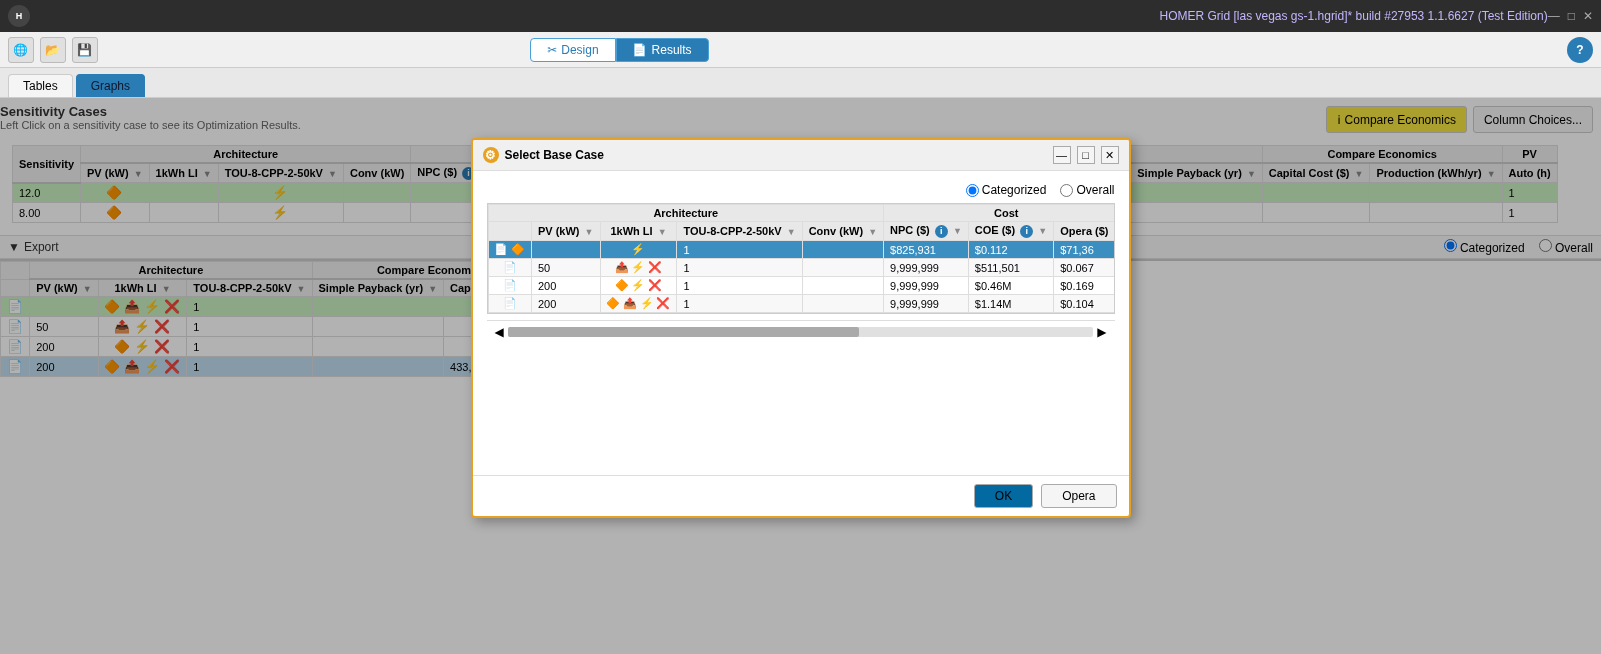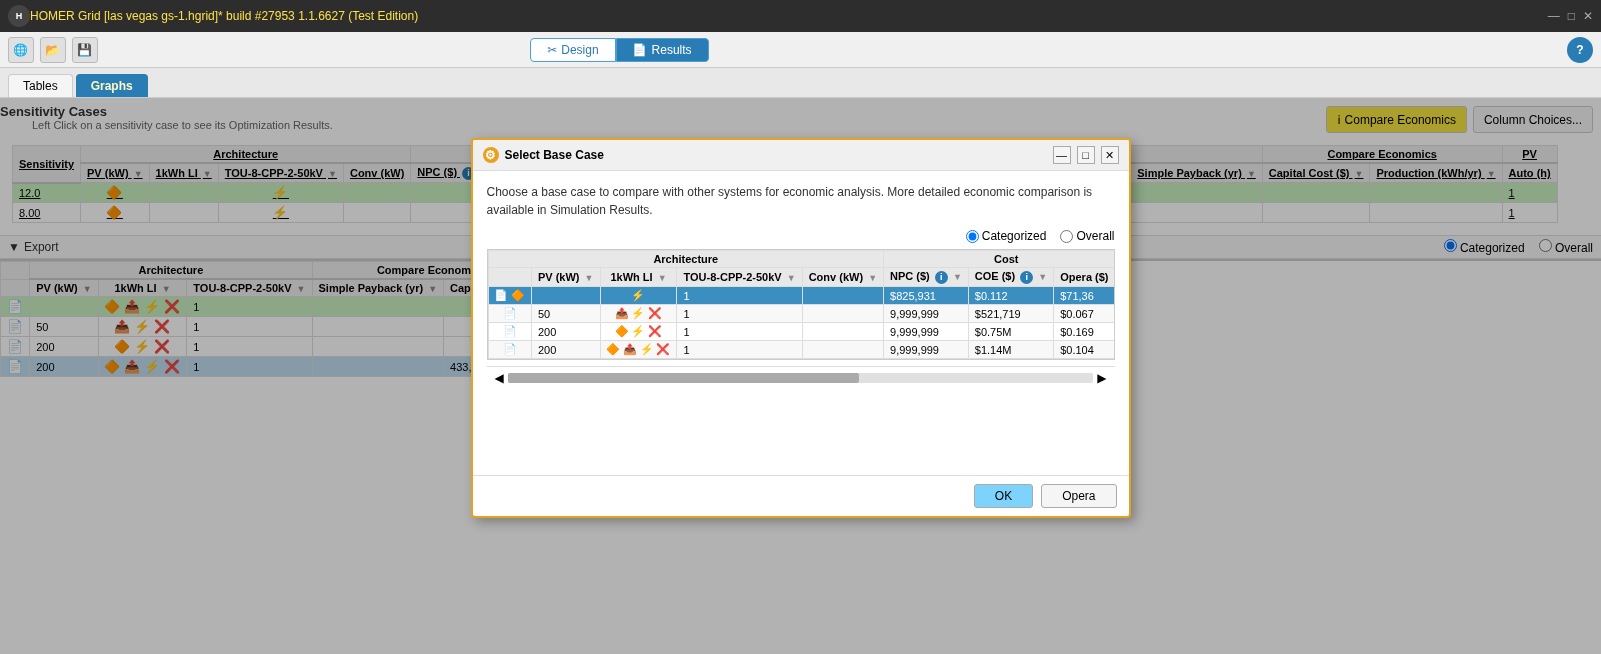--- a/index.html
+++ b/index.html
@@ -9,21 +9,21 @@
     .titlebar {
       background: #2d2d2d;
       height: 32px;
       display: flex;
       align-items: center;
       justify-content: space-between;
       padding: 0 8px;
       color: #ccc;
     }
     .titlebar-left { display: flex; align-items: center; gap: 6px; }
-    .titlebar-center { flex: 1; text-align: left; font-size: 12px; color: #fde047; }
+    .titlebar-center { flex: 1; text-align: right; font-size: 12px; color: #c4b5fd; }
     .titlebar-right { display: flex; gap: 8px; font-size: 14px; color: #aaa; }
     .titlebar-right span { cursor: pointer; }
 
     
     .toolbar {
       background: #f0f0f0;
       height: 36px;
       display: flex;
       align-items: center;
       padding: 0 8px;
@@ -83,42 +83,41 @@
       border: 1px solid #ccc;
       background: #f5f5f5;
       cursor: pointer;
       border-bottom: none;
       border-radius: 4px 4px 0 0;
       font-size: 12px;
       margin-right: 3px;
     }
     .tab.active {
       background: #2a7cb4;
-      color: #fef9c3;
+      color: #0f172a;
       border-color: #2a7cb4;
-      font-weight: bold;
     }
 
     
     .main-area {
       background: #fff;
       height: calc(654px - 32px - 36px - 30px);
       position: relative;
       overflow: hidden;
     }
 
     
     .sensitivity-header {
       text-align: left;
       padding: 6px 0 2px;
       color: #333;
       font-size: 12px;
     }
     .sensitivity-header h3 { font-size: 13px; font-weight: bold; }
-    .sensitivity-header p { font-size: 11px; color: #666; margin-left: 32px; }
+    .sensitivity-header p { font-size: 11px; color: #666; }
 
     
     .top-right-btns {
       position: absolute;
       top: 8px;
       right: 8px;
       display: flex;
       gap: 6px;
     }
     .compare-econ-btn {
@@ -297,40 +296,39 @@
       border-top: 1px solid #ddd;
     }
     .modal-footer-btn {
       padding: 4px 20px;
       border: 1px solid #aaa;
       border-radius: 3px;
       background: #f5f5f5;
       cursor: pointer;
       font-size: 12px;
     }
-    .modal-footer-btn.ok { background: #7dd3fc; }
+    .modal-footer-btn.ok { background: #0369a1; }
 
     
     .info-icon {
       display: inline-block;
       width: 13px; height: 13px;
       background: #2a7cb4;
       border-radius: 50%;
       color: white;
       font-size: 9px;
       text-align: center;
       line-height: 13px;
       margin-left: 2px;
       font-weight: bold;
     }
 
     .top-tables-area {
       padding: 12px;
       overflow: hidden;
-      text-decoration: underline;
     }
   </style>
 </head>
 <body>
 
 <div class="titlebar">
   <div class="titlebar-left">
     <span style="width:22px;height:22px;background:#444;border-radius:50%;display:flex;align-items:center;justify-content:center;">
       <span style="color:#fff;font-size:9px;font-weight:bold;">H</span>
     </span>
@@ -572,22 +570,20 @@
           <span>Select Base Case</span>
         </div>
         <div class="modal-controls">
           <div class="modal-ctrl-btn">—</div>
           <div class="modal-ctrl-btn">□</div>
           <div class="modal-ctrl-btn">✕</div>
         </div>
       </div>
 
       <div class="modal-body">
-        <p class="modal-desc">Choose a base case to compare with other systems for economic analysis. More detailed economic comparison is
-available in Simulation Results.</p>
 
         <div class="modal-radio-row">
           <label>
             <input type="radio" name="modal-view" checked="" style="">
             <span>Categorized</span>
           </label>
           <label>
             <input type="radio" name="modal-view" style="">
             <span>Overall</span>
           </label>
@@ -622,31 +618,31 @@
                 <td>$0.112</td>
                 <td>$71,36</td>
               </tr>
               <tr class="row-odd">
                 <td class="icon-cell">📄</td>
                 <td>50</td>
                 <td class="icon-cell">📤 ⚡ ❌</td>
                 <td>1</td>
                 <td></td>
                 <td>9,999,999</td>
-                <td>$521,719</td>
+                <td>$511,501</td>
                 <td>$0.067</td>
               </tr>
               <tr class="row-even">
                 <td class="icon-cell">📄</td>
                 <td>200</td>
                 <td class="icon-cell">🔶 ⚡ ❌</td>
                 <td>1</td>
                 <td></td>
                 <td>9,999,999</td>
-                <td>$0.75M</td>
+                <td>$0.46M</td>
                 <td>$0.169</td>
               </tr>
               <tr class="row-odd">
                 <td class="icon-cell">📄</td>
                 <td>200</td>
                 <td class="icon-cell">🔶 📤 ⚡ ❌</td>
                 <td>1</td>
                 <td></td>
                 <td>9,999,999</td>
                 <td>$1.14M</td>

